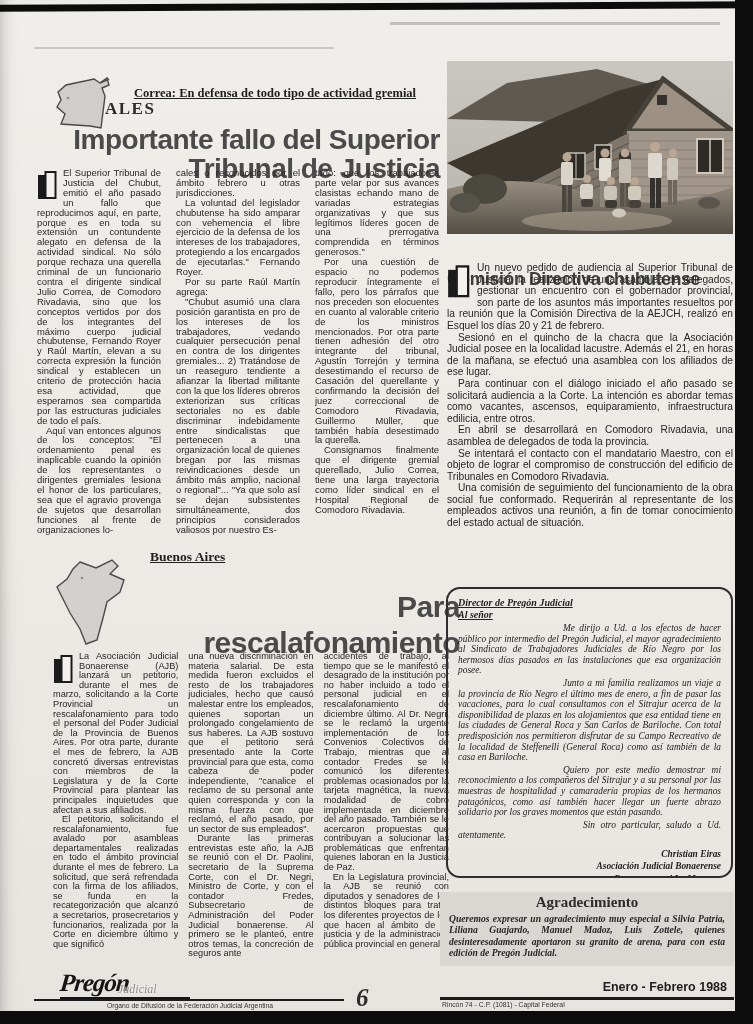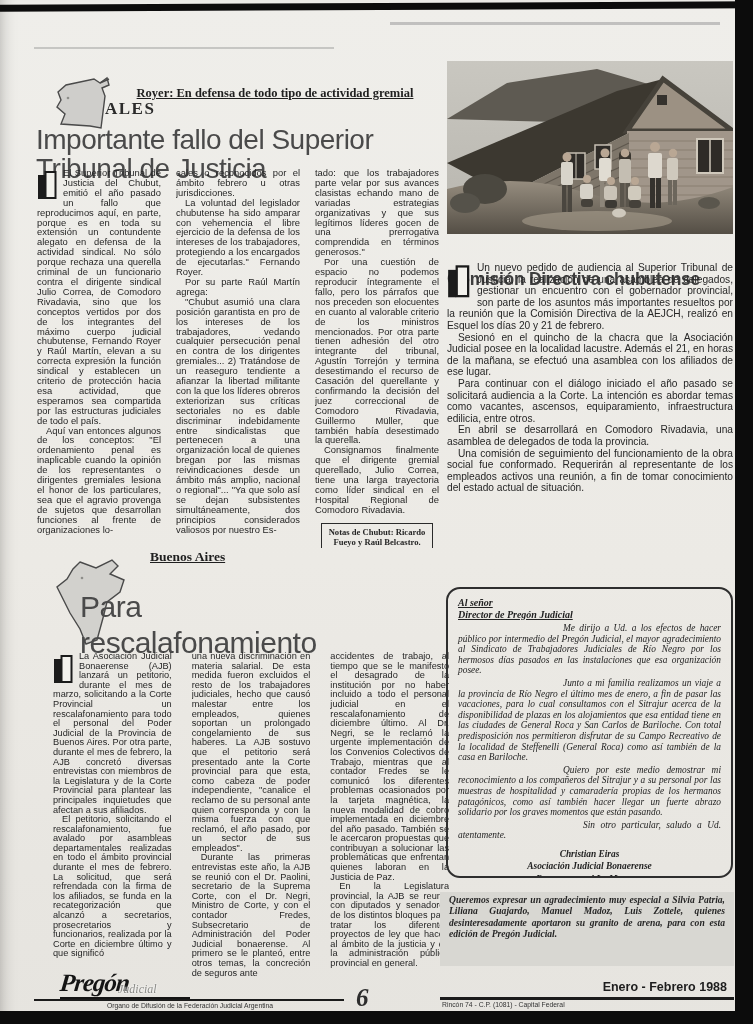--- a/index.html
+++ b/index.html
@@ -17,37 +17,37 @@
   .smudge1{position:absolute;top:22px;left:390px;width:330px;height:3px;background:#9a9a9a;opacity:.55;}
   .smudge2{position:absolute;top:47px;left:34px;width:300px;height:2px;background:#b5b5b2;opacity:.7;}
 
   
   .filiales{position:absolute;left:64px;top:55px;font-family:"Liberation Serif",serif;
     font-weight:bold;font-size:17px;letter-spacing:1.5px;color:#2b2b2b;margin-top:44px;}
   .kicker{font-family:"Liberation Serif",serif;font-weight:bold;font-size:12.5px;
     text-decoration:underline;color:#1f1f1f;}
   .kicker-chubut{position:absolute;left:110px;top:86px;width:330px;text-align:center;}
   .kicker-ba{position:absolute;left:150px;top:549px;font-size:13.5px;}
-  .headline{position:absolute;font-weight:normal;color:#4a4a4a;text-align:left;
+  .headline{position:absolute;font-weight:bold;color:#4a4a4a;text-align:right;
     letter-spacing:-.5px;line-height:1.06;}
   .headline-chubut{left:36px;top:106px;width:404px;font-size:28px;}
   .headline-ba{left:80px;top:569px;width:380px;font-size:30px;line-height:36px;}
   .headline span{display:block;}
   .comision-title{position:absolute;left:447px;top:237px;width:290px;font-weight:bold;
     font-size:17.5px;color:#3e3e3e;letter-spacing:-.3px;margin-top:32px;}
 
   
   .map-icon{position:absolute;}
   .chubut-map{left:50px;top:74px;}
   .ba-map{left:52px;top:556px;}
 
   
   .cols{position:absolute;display:flex;}
   .chubut-cols{left:37px;top:168px;width:402px;height:380px;gap:15px;}
-  .ba-cols{left:53px;top:652px;width:396px;height:326px;gap:20px;}
+  .ba-cols{left:53px;top:652px;width:396px;height:326px;gap:10px;}
   .col{flex:1;overflow:hidden;text-align:justify;}
   .chubut-cols .col{font-size:9.4px;line-height:9.9px;}
   .ba-cols .col{font-size:9.2px;line-height:9.6px;}
   .col p{margin:0;text-indent:9px;}
   .col p.lead{text-indent:0;}
   .marker{float:left;width:21px;height:33px;margin:2px 5px 1px 0;}
   .marker svg{display:block;}
 
   .comision-col{position:absolute;left:447px;top:262px;width:286px;height:324px;
     overflow:hidden;text-align:justify;font-size:10.2px;line-height:11.6px;}
@@ -65,21 +65,21 @@
 
   
   .letter-box{position:absolute;left:446px;top:587px;width:287px;height:291px;
     box-sizing:border-box;border:2px solid #2e2e2e;border-radius:14px;
     padding:8px 10px;overflow:hidden;
     font-family:"Liberation Serif",serif;font-style:italic;color:#222;
     font-size:9.4px;line-height:10.6px;}
   .letter-box .sal{font-weight:bold;text-decoration:underline;font-size:10px;line-height:12px;}
   .letter-box p{margin:2px 0 0 0;text-align:justify;text-indent:105px;}
   .letter-box p.closing{text-indent:125px;}
-  .letter-box .sig{margin-top:7px;text-align:center;font-weight:bold;line-height:12.5px;}
+  .letter-box .sig{margin-top:7px;text-align:right;font-weight:bold;line-height:12.5px;}
 
   
   .agradecimiento{position:absolute;left:440px;top:892px;width:294px;height:74px;
     box-sizing:border-box;background:#d8d7d2;padding:2px 9px 4px 9px;overflow:hidden;}
   .agradecimiento h3{margin:0 0 2px 0;text-align:center;font-family:"Liberation Serif",serif;
     font-size:15px;color:#2c2c2c;}
   .agradecimiento p{margin:0;font-family:"Liberation Serif",serif;font-style:italic;
     font-weight:bold;font-size:9.6px;line-height:11.4px;text-align:justify;}
 
   
@@ -114,21 +114,21 @@
   <div class="filiales">FILIALES</div>
 
   <div class="map-icon chubut-map">
     <svg width="62" height="58" viewBox="0 0 62 58">
       <polygon points="8,18 16,11 44,5 50,9 57,4 59,11 52,14 55,22 51,54 40,52 11,50 15,40 7,33 11,26" fill="#cfcecb" stroke="#4a4a4a" stroke-width="1.4"></polygon>
       <path d="M50,9 L59,5" stroke="#4a4a4a" stroke-width="1.4" fill="none"></path>
       <circle cx="18" cy="24" r="1.3" fill="#8e8e8a"></circle>
     </svg>
   </div>
 
-  <div class="kicker kicker-chubut">Royer: En defensa de todo tipo de actividad gremial</div>
+  <div class="kicker kicker-chubut">Correa: En defensa de todo tipo de actividad gremial</div>
   <h1 class="headline headline-chubut">
     <span>Importante fallo del Superior</span>
     <span>Tribunal de Justicia</span>
   </h1>
 
   <div class="cols chubut-cols">
     <div class="col">
       <span class="marker">
         <svg width="21" height="33" viewBox="0 0 21 33">
           <rect x="1" y="5" width="7" height="24" fill="#1b1b1b"></rect>
@@ -141,23 +141,20 @@
     <div class="col">
       <p class="lead">cales o reconocidos por el ámbito febrero u otras jurisdicciones.</p>
       <p>La voluntad del legislador chubutense ha sido amparar con vehemencia el libre ejercicio de la defensa de los intereses de los trabajadores, protegiendo a los encargados de ejecutarlas." Fernando Royer.</p>
       <p>Por su parte Raúl Martín agrega:</p>
       <p>"Chubut asumió una clara posición garantista en pro de los intereses de los trabajadores, vedando cualquier persecución penal en contra de los dirigentes gremiales... 2) Tratándose de un reaseguro tendiente a afianzar la libertad militante con la que los líderes obreros exteriorizan sus críticas sectoriales no es dable discriminar indebidamente entre sindicalistas que pertenecen a una organización local de quienes bregan por las mismas reivindicaciones desde un ámbito más amplio, nacional o regional"... "Ya que solo así se dejan subsistentes simultáneamente, dos principios considerados valiosos por nuestro Es-</p>
     </div>
     <div class="col">
       <p class="lead">tado: que los trabajadores parte velar por sus avances clasistas echando mano de variadas estrategias organizativas y que sus legítimos líderes gocen de una prerrogativa comprendida en términos generosos."</p>
       <p>Por una cuestión de espacio no podemos reproducir íntegramente el fallo, pero los párrafos que nos preceden son elocuentes en cuanto al valorable criterio de los ministros mencionados. Por otra parte tienen adhesión del otro integrante del tribunal, Agustín Torrejón y termina desestimando el recurso de Casación del querellante y confirmando la decisión del juez correccional de Comodoro Rivadavia, Guillermo Müller, que también había desestimado la querella.</p>
       <p>Consignamos finalmente que el dirigente gremial querellado, Julio Correa, tiene una larga trayectoria como líder sindical en el Hospital Regional de Comodoro Rivadavia.</p>
-      <div class="note-box">
-        <p>Notas de Chubut: Ricardo Fueyo y Raúl Belcastro.</p>
-      </div>
     </div>
   </div>
 
   <div class="photo">
     <svg width="286" height="173" viewBox="0 0 286 173">
       <defs>
         <linearGradient id="sky" x1="0" y1="0" x2="0" y2="1">
           <stop offset="0" stop-color="#c9c7c0"></stop>
             <stop offset="1" stop-color="#b7b5ae"></stop>
         </linearGradient>
@@ -240,20 +237,21 @@
     <span class="marker">
       <svg width="24" height="38" viewBox="0 0 21 33">
         <rect x="1" y="5" width="7" height="24" fill="#1b1b1b"></rect>
         <rect x="8.5" y="2" width="10" height="26" fill="#f3f2ed" stroke="#1b1b1b" stroke-width="2"></rect>
       </svg>
     </span>
     <p class="lead">Un nuevo pedido de audiencia al Superior Tribunal de Justicia, la realización de una asamblea de delegados, gestionar un encuentro con el gobernador provincial, son parte de los asuntos más importantes resueltos por la reunión que la Comisión Directiva de la AEJCH, realizó en Esquel los días 20 y 21 de febrero.</p>
     <p>Sesionó en el quincho de la chacra que la Asociación Judicial posee en la localidad lacustre. Además el 21, en horas de la mañana, se efectuó una asamblea con los afiliados de ese lugar.</p>
     <p>Para continuar con el diálogo iniciado el año pasado se solicitará audiencia a la Corte. La intención es abordar temas como vacantes, ascensos, equiparamiento, infraestructura edilicia, entre otros.</p>
     <p>En abril se desarrollará en Comodoro Rivadavia, una asamblea de delegados de toda la provincia.</p>
+    <p>Se intentará el contacto con el mandatario Maestro, con el objeto de lograr el compromiso de construcción del edificio de Tribunales en Comodoro Rivadavia.</p>
     <p>Una comisión de seguimiento del funcionamiento de la obra social fue conformado. Requerirán al representante de los empleados activos una reunión, a fin de tomar conocimiento del estado actual de situación.</p>
   </div>
 
   <div class="map-icon ba-map">
     <svg width="82" height="92" viewBox="0 0 82 92">
       <polygon points="28,6 44,12 60,4 66,10 58,18 72,24 68,36 55,46 51,62 45,84 34,88 28,73 18,57 5,31 15,23 21,13" fill="#d2d1cd" stroke="#4a4a4a" stroke-width="1.4"></polygon>
       <circle cx="30" cy="22" r="1.3" fill="#8e8e8a"></circle>
     </svg>
   </div>
 
@@ -278,34 +276,35 @@
       <p class="lead">una nueva discriminación en materia salarial. De esta medida fueron excluidos el resto de los trabajadores judiciales, hecho que causó malestar entre los empleados, quienes soportan un prolongado congelamiento de sus haberes. La AJB sostuvo que el petitorio será presentado ante la Corte provincial para que esta, como cabeza de poder independiente, "canalice el reclamo de su personal ante quien corresponda y con la misma fuerza con que reclamó, el año pasado, por un sector de sus empleados".</p>
       <p>Durante las primeras entrevistas este año, la AJB se reunió con el Dr. Paolini, secretario de la Suprema Corte, con el Dr. Negri, Ministro de Corte, y con el contador Fredes, Subsecretario de Administración del Poder Judicial bonaerense. Al primero se le planteó, entre otros temas, la concreción de seguros ante</p>
     </div>
     <div class="col">
       <p class="lead">accidentes de trabajo, al tiempo que se le manifestó el desagrado de la institución por no haber incluido a todo el personal judicial en el rescalafonamiento de diciembre último. Al Dr. Negri, se le reclamó la urgente implementación de los Convenios Colectivos de Trabajo, mientras que al contador Fredes se le comunicó los diferentes problemas ocasionados por la tarjeta magnética, la nueva modalidad de cobro implementada en diciembre del año pasado. También se le acercaron propuestas que contribuyan a solucionar las problemáticas que enfrentan quienes laboran en la Justicia de Paz.</p>
       <p>En la Legislatura provincial, la AJB se reunió con diputados y senadores de los distintos bloques para tratar los diferentes proyectos de ley que hacen al ámbito de la justicia y de la administración pública provincial en general.</p>
     </div>
   </div>
 
   <div class="letter-box">
+    <div class="sal">Director de Pregón Judicial</div>
     <div class="sal">Al señor</div>
-    <div class="sal">Director de Pregón Judicial</div>
     <p>Me dirijo a Ud. a los efectos de hacer público por intermedio del Pregón Judicial, el mayor agradecimiento al Sindicato de Trabajadores Judiciales de Río Negro por los hermosos días pasados en las instalaciones que esa organización posee.</p>
     <p>Junto a mi familia realizamos un viaje a la provincia de Río Negro el último mes de enero, a fin de pasar las vacaciones, para lo cual consultamos con el Sitrajur acerca de la disponibilidad de plazas en los alojamientos que esa entidad tiene en las ciudades de General Roca y San Carlos de Bariloche. Con total predisposición nos permitieron disfrutar de su Campo Recreativo de la localidad de Steffenelli (General Roca) como así también de la casa en Bariloche.</p>
     <p>Quiero por este medio demostrar mi reconocimiento a los compañeros del Sitrajur y a su personal por las muestras de hospitalidad y camaradería propias de los hermanos patagónicos, como así también hacer llegar un fuerte abrazo solidario por los graves momentos que están pasando.</p>
     <p class="closing">Sin otro particular, saludo a Ud. atentamente.</p>
     <div class="sig">
       <div>Christian Eiras</div>
       <div>Asociación Judicial Bonaerense</div>
       <div>Departamental La Matanza</div>
     </div>
   </div>
 
   <div class="agradecimiento">
+    <h3>Agradecimiento</h3>
     <p>Queremos expresar un agradecimiento muy especial a Silvia Patria, Liliana Guajardo, Manuel Madoz, Luis Zottele, quienes desinteresadamente aportaron su granito de arena, para con esta edición de Pregón Judicial.</p>
   </div>
 
   <div class="logo">
     <span class="logo-main">Pregón</span>
     <span class="logo-sub">Judicial</span>
   </div>
   <div class="rule rule-left"></div>
   <div class="organ">Organo de Difusión de la Federación Judicial Argentina</div>
   <div class="page-num">6</div>

